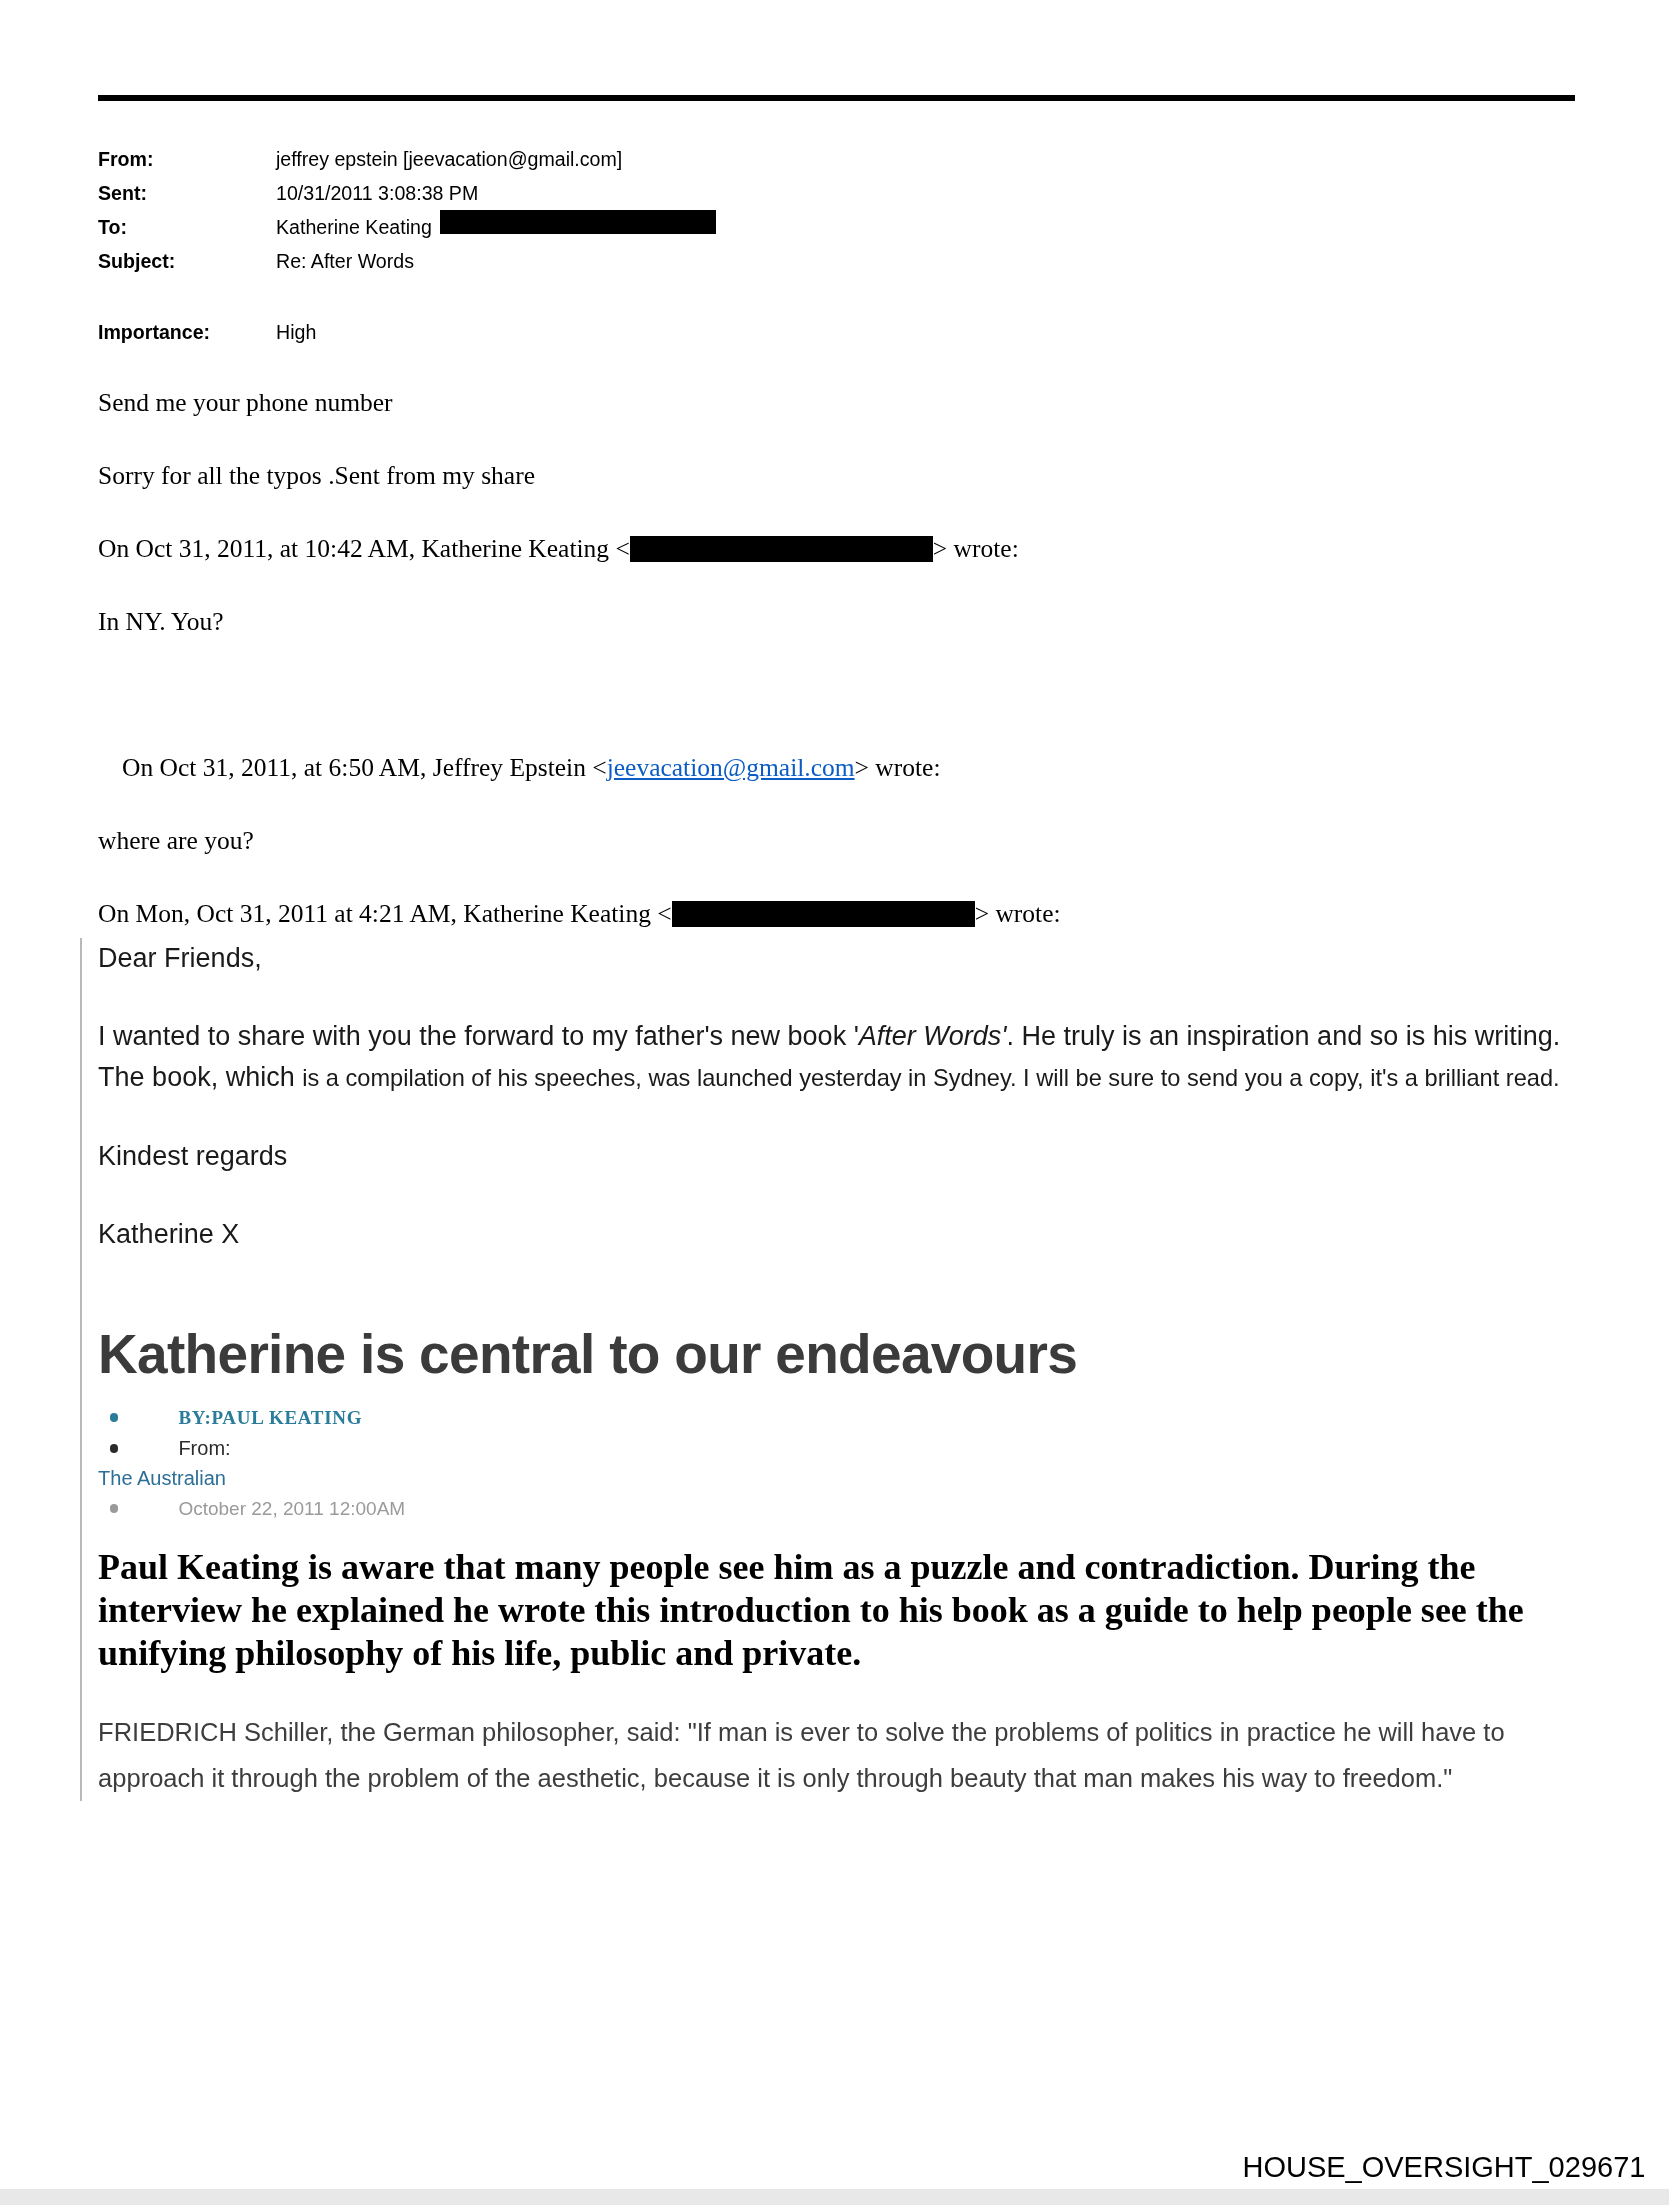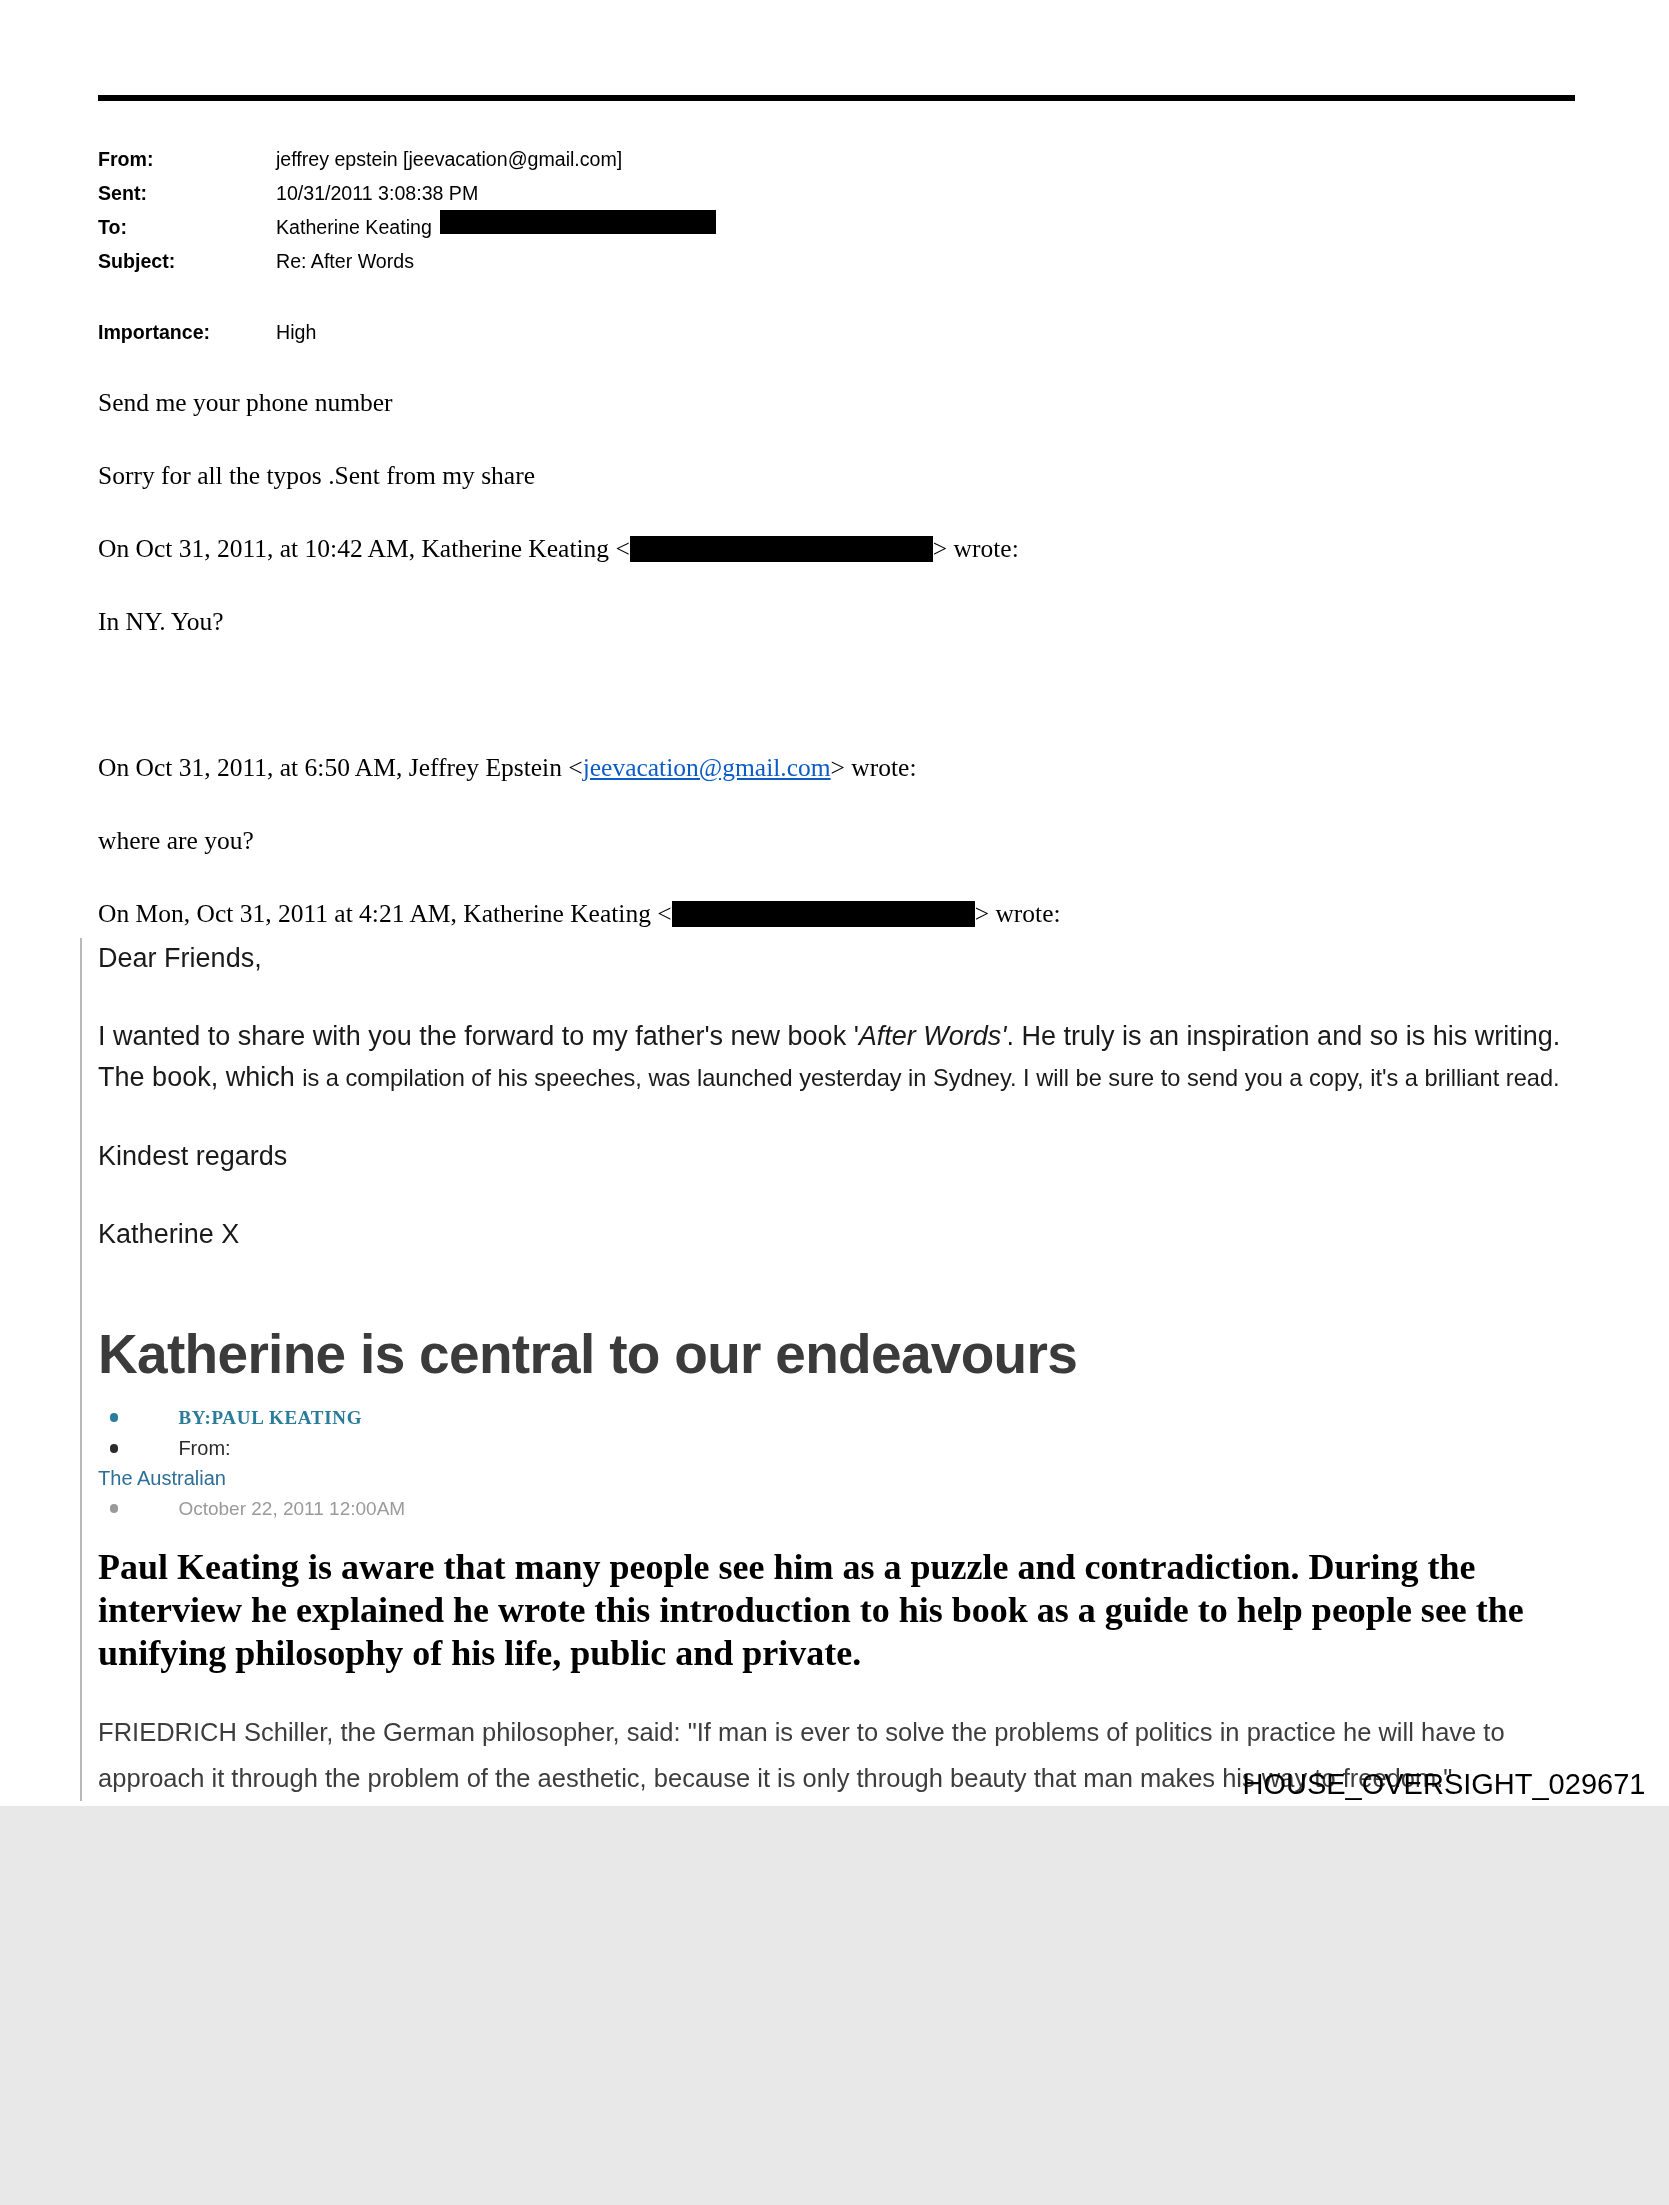--- a/index.html
+++ b/index.html
@@ -1,18 +1,18 @@
 <!DOCTYPE html>
 <html style="font-size:10.5px"><head>
 <meta charset="utf-8">
 <style>
   html,body { margin:0; padding:0; background:#e8e8e8; }
   .page {
     position:relative;
-    width:1669px; height:1806px;
+    width:1669px; height:2189px;
     margin:0 auto;
     background:#ffffff;
     overflow:hidden;
     font-family:"Liberation Sans", sans-serif;
     color:#000;
   }
   .content { padding:0 97px 0 98px; }
 
   .top-rule {
     margin-top:95px;
@@ -35,21 +35,21 @@
   .redact-to   { width:276px; height:24px; margin-left:7.9px; }
   .redact-body { width:303px; height:26px; vertical-align:-5.2px; }
 
   
   .body-p {
     font-family:"Liberation Serif", serif;
     font-size:25.5px; line-height:31px;
     margin:42px 0 0 0;
   }
   .p-first   { margin-top:38px; }
-  .p-bigGap  { margin-top:115px; }
+  .p-bigGap  { margin-top:115px;margin-left:24px; }
   .mail-link { color:#0b5cc4; text-decoration:underline; cursor:pointer; }
 
   
   .quote {
     margin-top:9.2px;
     margin-left:-18.3px;
     border-left:2px solid #b9b9b9;
     padding-left:16.4px;
   }
   .q-p {

